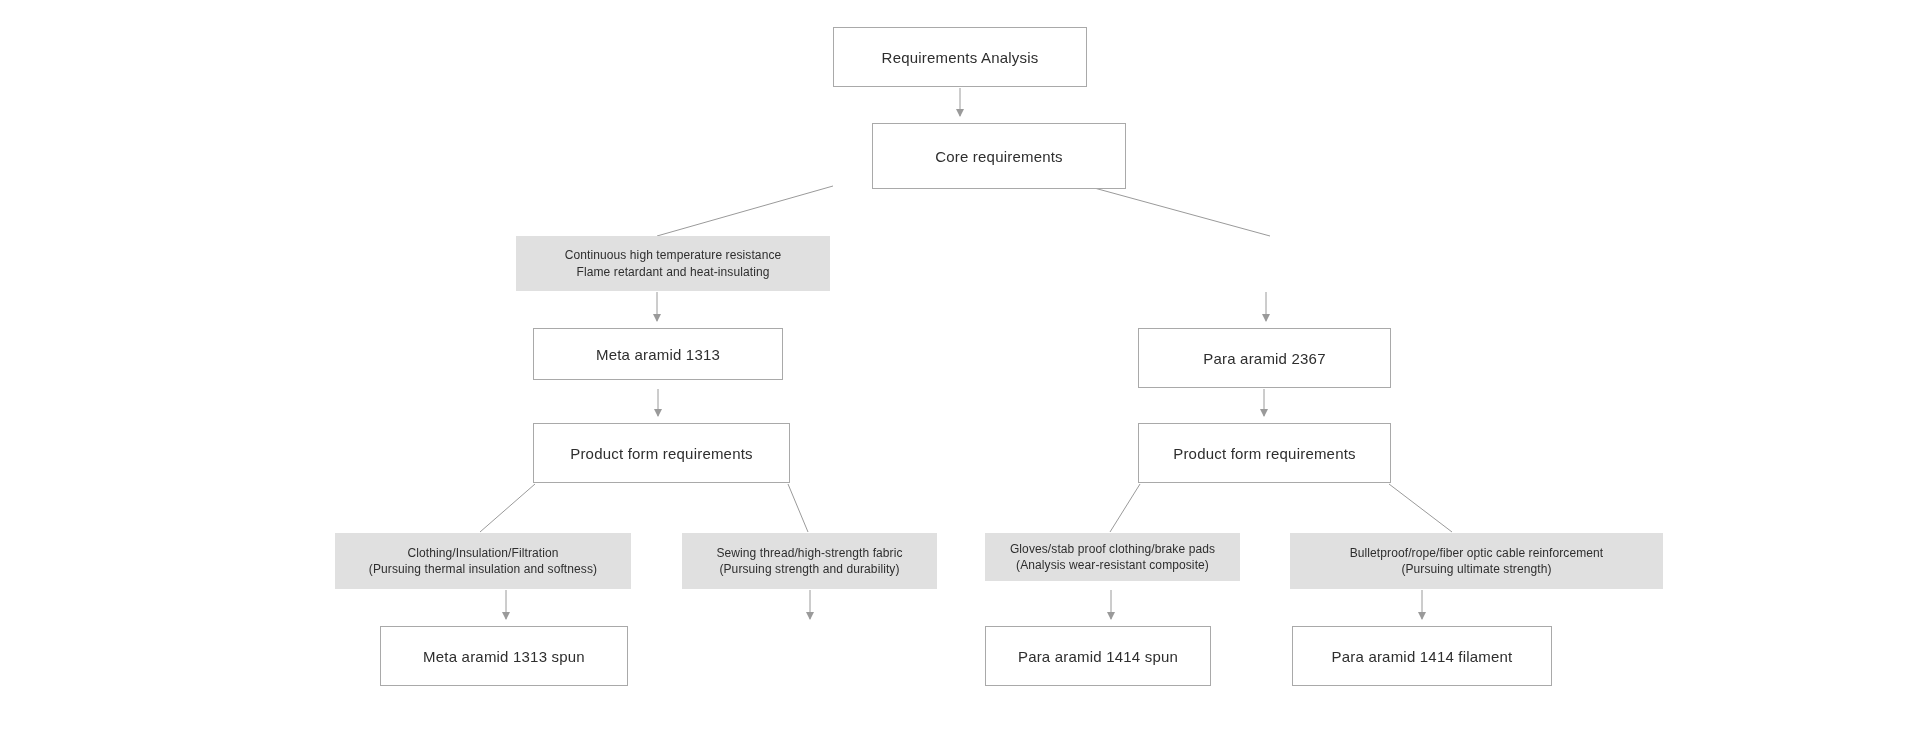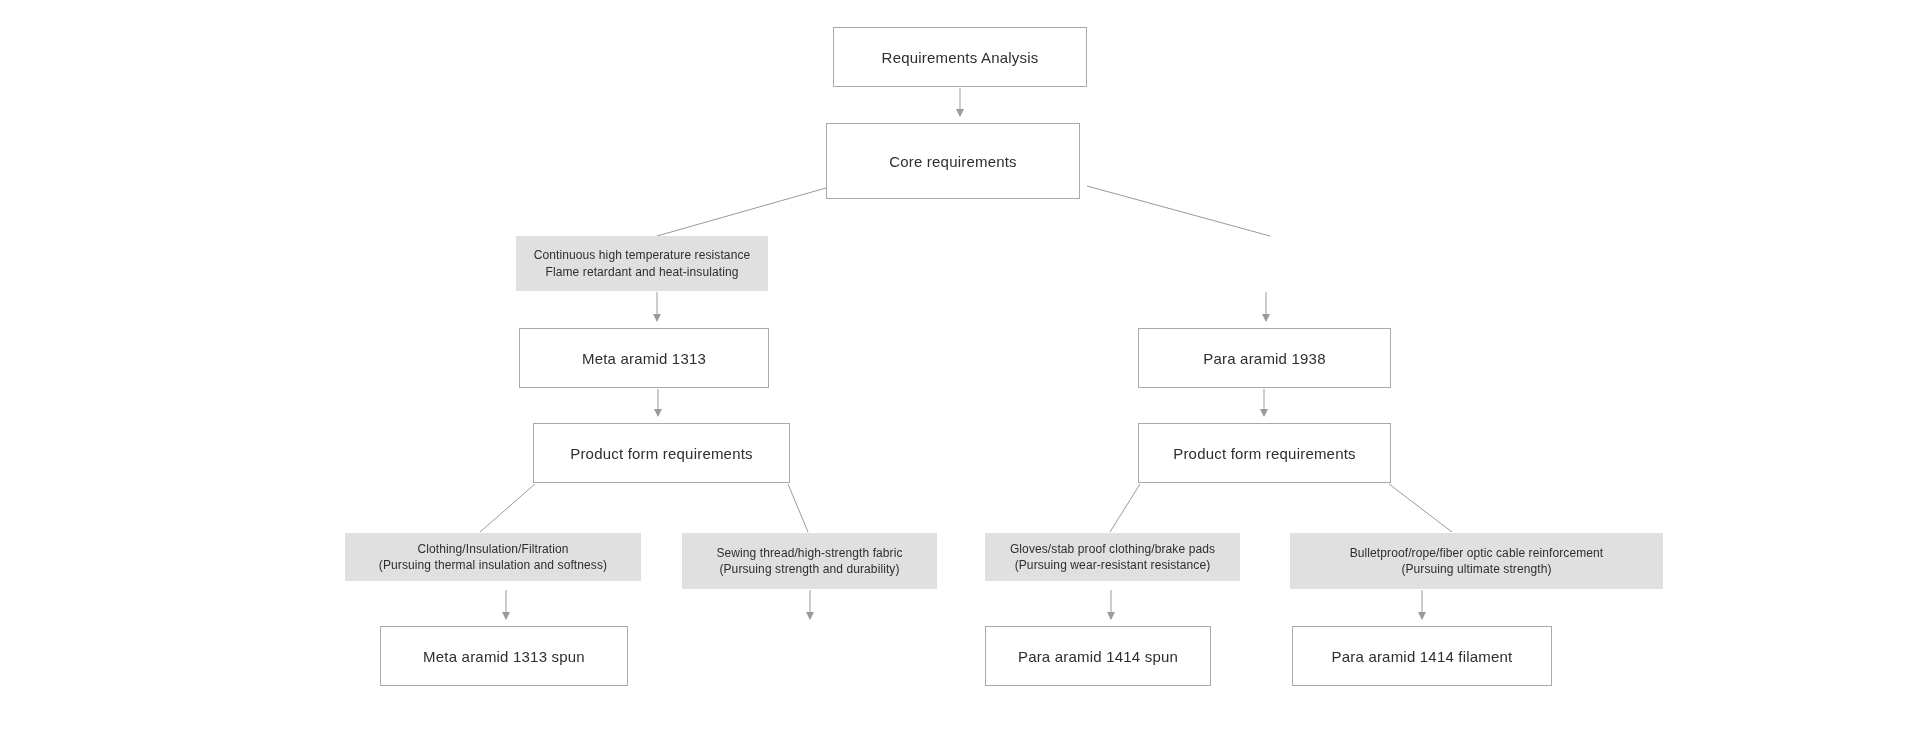--- a/index.html
+++ b/index.html
@@ -76,54 +76,54 @@
     <line x1="535" y1="484" x2="480" y2="532" stroke="#9a9a9a" stroke-width="1"></line>
     <line x1="788" y1="484" x2="808" y2="532" stroke="#9a9a9a" stroke-width="1"></line>
     <line x1="1140" y1="484" x2="1110" y2="532" stroke="#9a9a9a" stroke-width="1"></line>
     <line x1="1389" y1="484" x2="1452" y2="532" stroke="#9a9a9a" stroke-width="1"></line>
   </svg>
 
   <div class="node outlined" style="left:833px; top:27px; width:254px; height:60px">
     <div class="line">Requirements Analysis</div>
   </div>
 
-  <div class="node outlined" style="left:826px; top:123px; width:254px; height:76px">
+  <div class="node outlined" style="left:872px; top:123px; width:254px; height:66px">
     <div class="line">Core requirements</div>
   </div>
 
-  <div class="node filled" style="left:516px; top:236px; width:252px; height:55px">
+  <div class="node filled" style="left:516px; top:236px; width:314px; height:55px">
     <div class="line">Continuous high temperature resistance</div>
     <div class="line">Flame retardant and heat-insulating</div>
   </div>
 
-  <div class="node outlined" style="left:519px; top:328px; width:250px; height:60px">
+  <div class="node outlined" style="left:533px; top:328px; width:250px; height:52px">
     <div class="line">Meta aramid 1313</div>
   </div>
   <div class="node outlined" style="left:1138px; top:328px; width:253px; height:60px">
-    <div class="line">Para aramid 1938</div>
+    <div class="line">Para aramid 2367</div>
   </div>
 
   <div class="node outlined" style="left:533px; top:423px; width:257px; height:60px">
     <div class="line">Product form requirements</div>
   </div>
   <div class="node outlined" style="left:1138px; top:423px; width:253px; height:60px">
     <div class="line">Product form requirements</div>
   </div>
 
-  <div class="node filled" style="left:345px; top:533px; width:296px; height:48px">
+  <div class="node filled" style="left:335px; top:533px; width:296px; height:56px">
     <div class="line">Clothing/Insulation/Filtration</div>
     <div class="line">(Pursuing thermal insulation and softness)</div>
   </div>
   <div class="node filled" style="left:682px; top:533px; width:255px; height:56px">
     <div class="line">Sewing thread/high-strength fabric</div>
     <div class="line">(Pursuing strength and durability)</div>
   </div>
   <div class="node filled" style="left:985px; top:533px; width:255px; height:48px">
     <div class="line">Gloves/stab proof clothing/brake pads</div>
-    <div class="line">(Pursuing wear-resistant resistance)</div>
+    <div class="line">(Analysis wear-resistant composite)</div>
   </div>
   <div class="node filled" style="left:1290px; top:533px; width:373px; height:56px">
     <div class="line">Bulletproof/rope/fiber optic cable reinforcement</div>
     <div class="line">(Pursuing ultimate strength)</div>
   </div>
 
   <div class="node outlined" style="left:380px; top:626px; width:248px; height:60px">
     <div class="line">Meta aramid 1313 spun</div>
   </div>
   <div class="node outlined" style="left:985px; top:626px; width:226px; height:60px">

